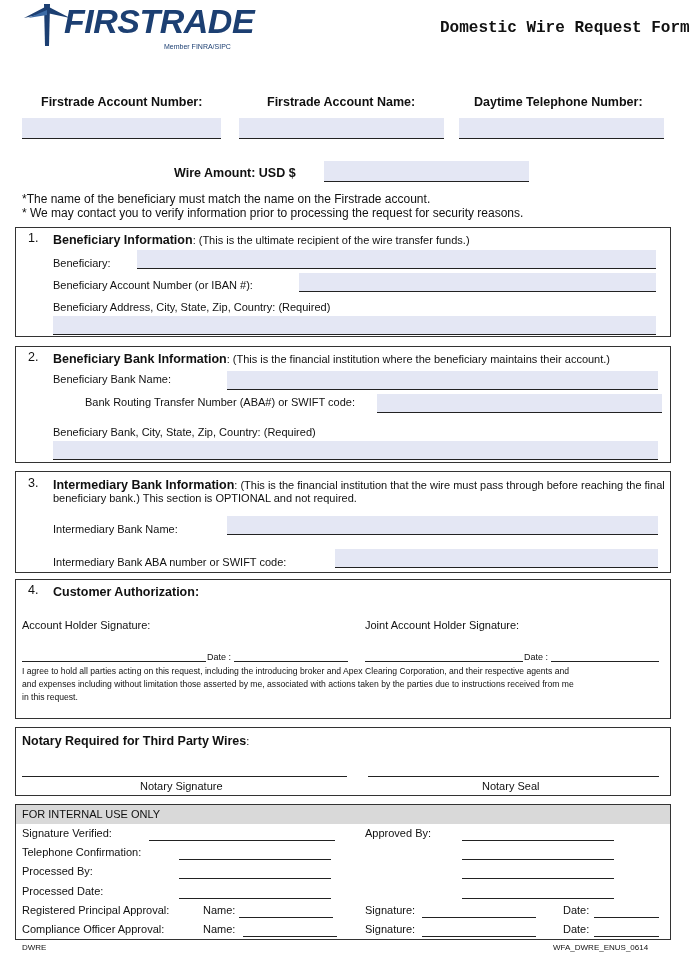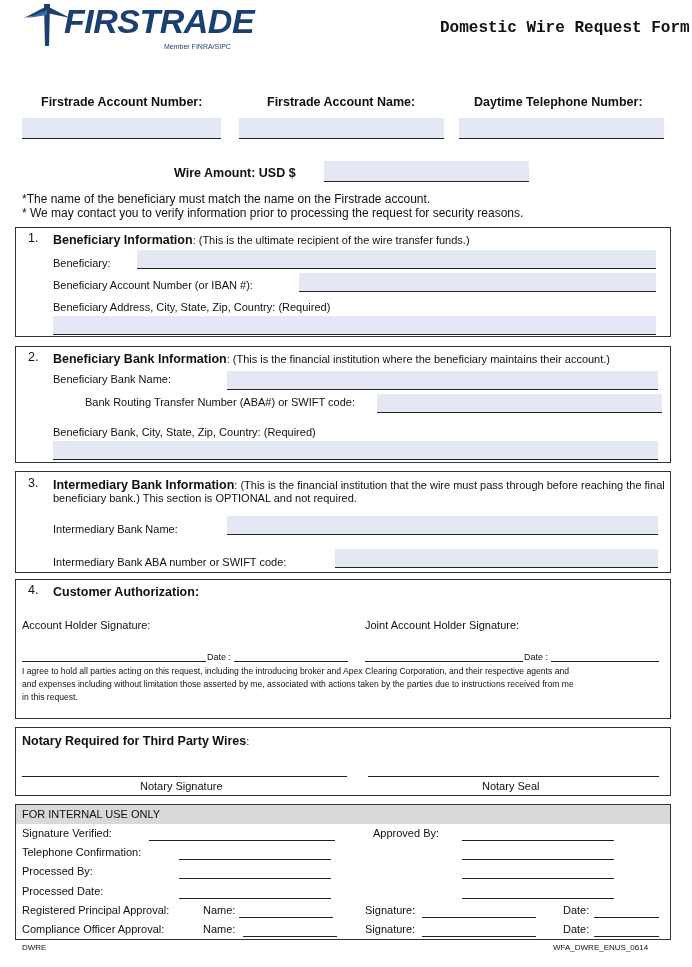--- a/index.html
+++ b/index.html
@@ -125,21 +125,21 @@
 
 <div class="abs int-lbl" style="left:22px; top:827px;">Signature Verified:</div>
 <div class="uline" style="left:149px; top:829px; width:186px; height:11px;"></div>
 <div class="abs int-lbl" style="left:22px; top:846px;">Telephone Confirmation:</div>
 <div class="uline" style="left:179px; top:848px; width:152px; height:11px;"></div>
 <div class="abs int-lbl" style="left:22px; top:865px;">Processed By:</div>
 <div class="uline" style="left:179px; top:867px; width:152px; height:11px;"></div>
 <div class="abs int-lbl" style="left:22px; top:885px;">Processed Date:</div>
 <div class="uline" style="left:179px; top:887px; width:152px; height:11px;"></div>
 
-<div class="abs int-lbl" style="left:365px; top:827px;margin-left:8px;">Approved By:</div>
+<div class="abs int-lbl" style="left:365px; top:827px;">Approved By:</div>
 <div class="uline" style="left:462px; top:829px; width:152px; height:11px;"></div>
 <div class="uline" style="left:462px; top:848px; width:152px; height:11px;"></div>
 <div class="uline" style="left:462px; top:867px; width:152px; height:11px;"></div>
 <div class="uline" style="left:462px; top:887px; width:152px; height:11px;"></div>
 
 <div class="abs int-lbl" style="left:22px; top:904px;">Registered Principal Approval:</div>
 <div class="abs int-lbl" style="left:203px; top:904px;">Name:</div>
 <div class="uline" style="left:239px; top:906px; width:94px; height:11px;"></div>
 <div class="abs int-lbl" style="left:365px; top:904px;">Signature:</div>
 <div class="uline" style="left:422px; top:906px; width:114px; height:11px;"></div>

